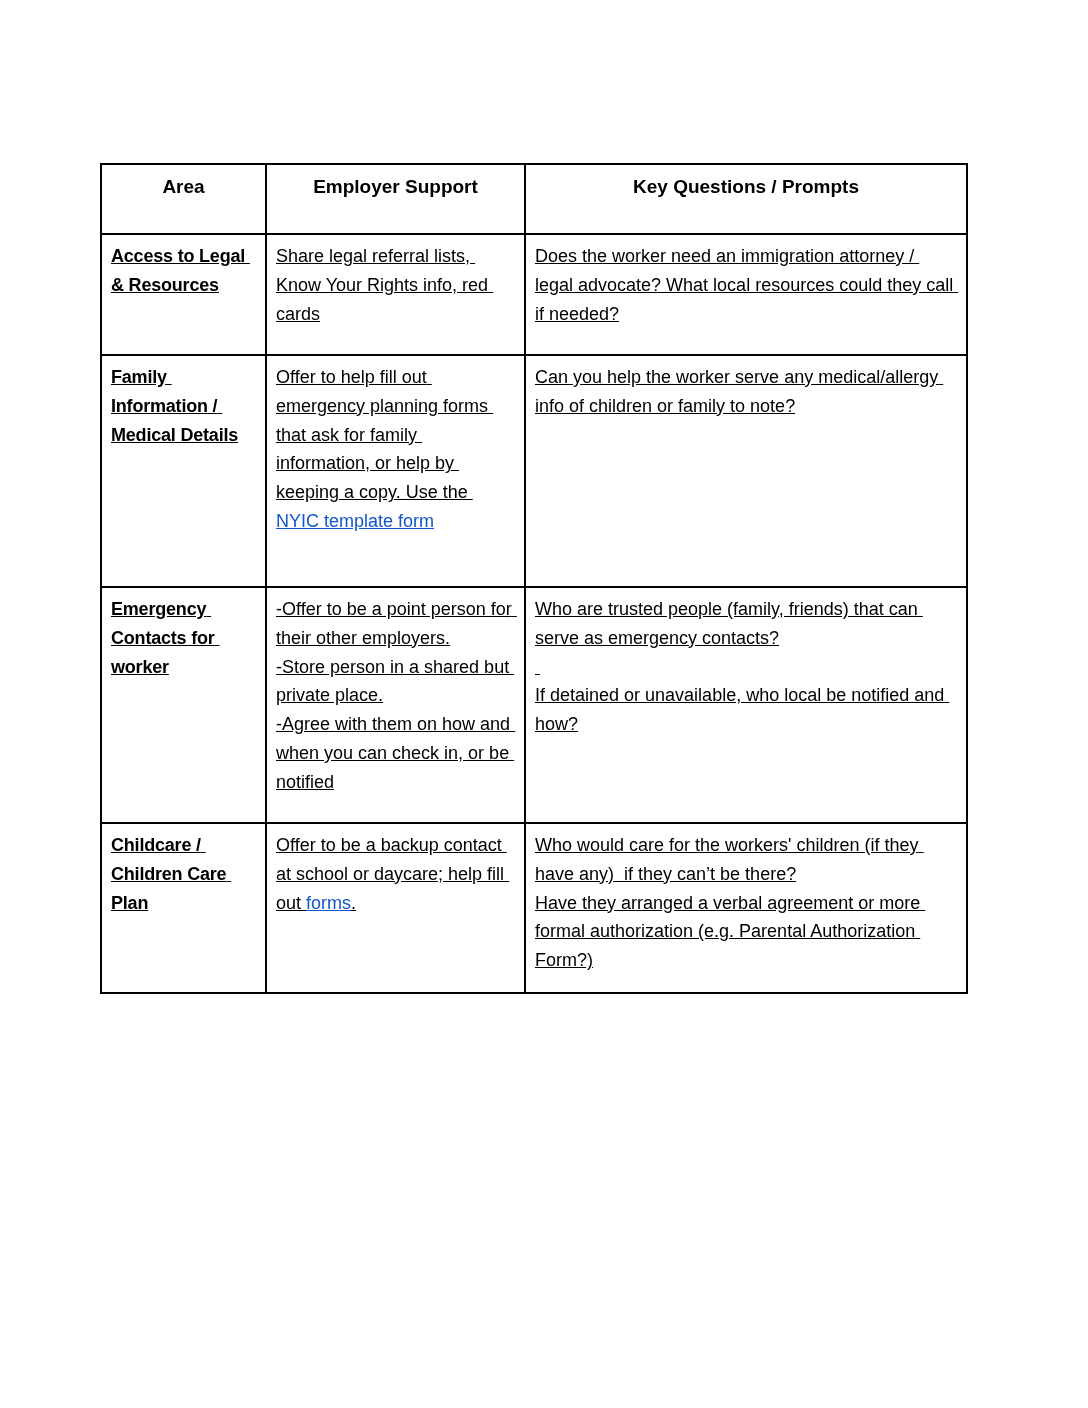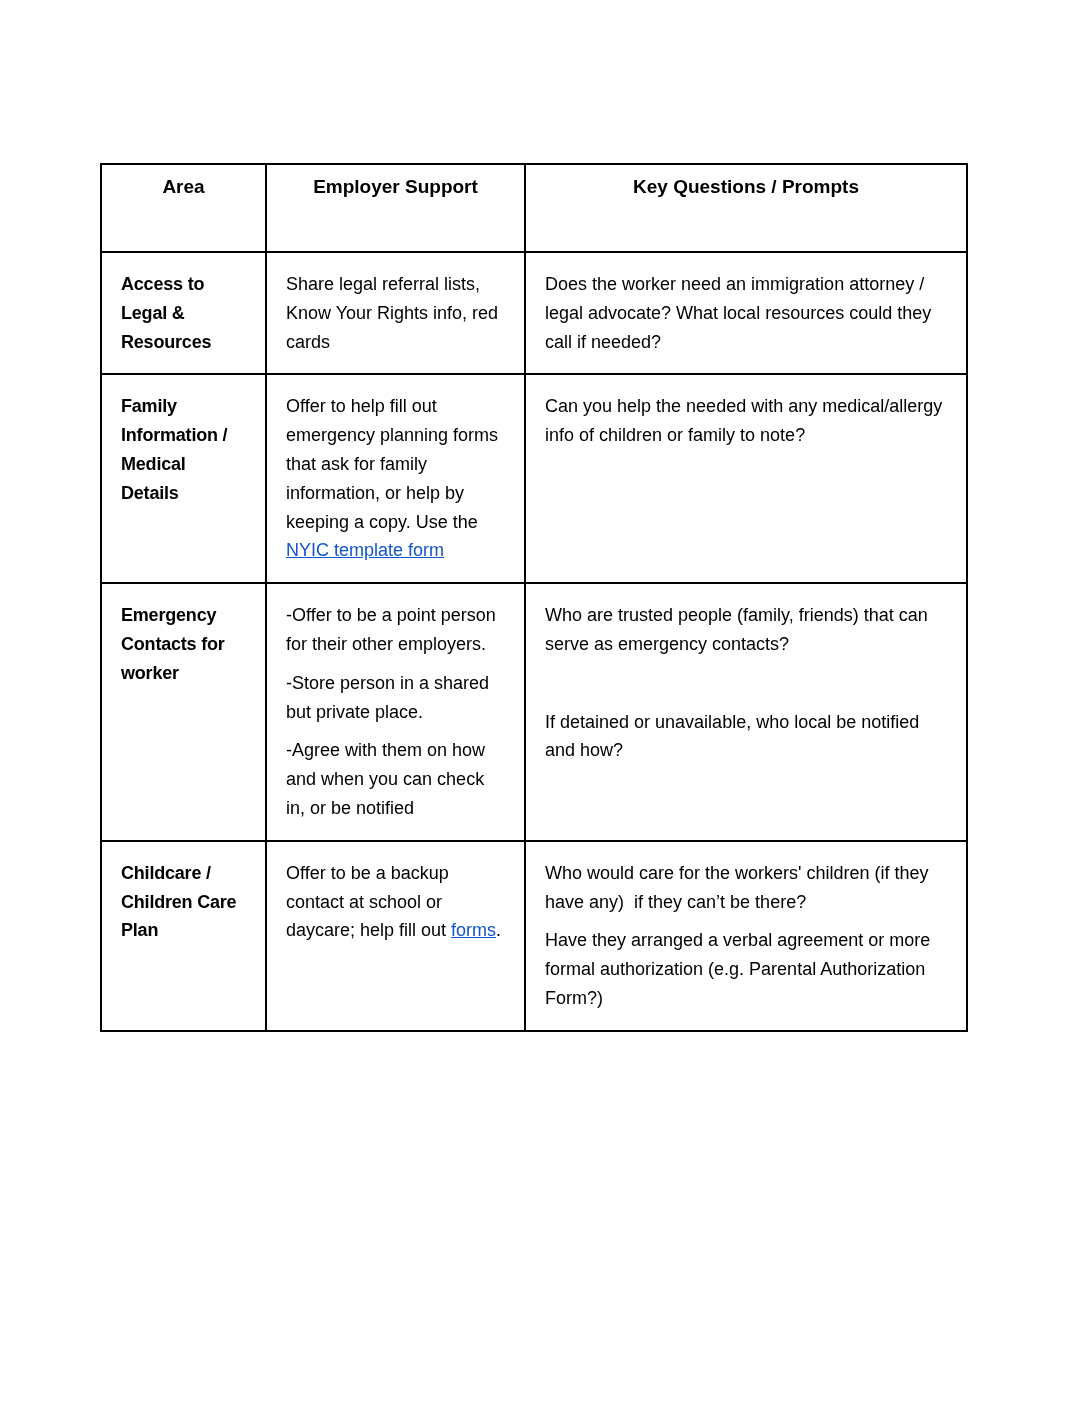--- a/index.html
+++ b/index.html
@@ -56,32 +56,33 @@
     padding: 7px 9px;
     font-size: 18px;
     line-height: 1.6;
     overflow: hidden;
   }
   th {
     font-weight: 700;
     text-align: center;
     font-size: 19px;
   }
-  thead tr { height: 88px; }
+  thead tr { height: 70px; }
   tbody tr:nth-child(1) { height: 121px; }
-  tbody tr:nth-child(2) { height: 196px; }
+  tbody tr:nth-child(2) { height: 232px; }
   tbody tr:nth-child(3) { height: 236px; }
   tbody tr:nth-child(4) { height: 170px; }
   td.area {
     font-weight: 700;
     letter-spacing: -0.2px;
   }
   .para {
-    margin: 10px;
+    margin: 0;
     white-space: pre-wrap;
+    text-decoration: underline;
   }
 </style>
 </head>
 <body>
 
 <div class="page">
 
 
   <table class="guide">
     <colgroup>
@@ -109,21 +110,21 @@
           </td>
         </tr>
         <tr>
           <td class="area">
             <p class="para">Family Information / Medical Details</p>
           </td>
           <td>
             <p class="para"><span>Offer to help fill out emergency planning forms that ask for family information, or help by keeping a copy. Use the </span><a class="link" href="#">NYIC template form</a></p>
           </td>
           <td>
-            <p class="para">Can you help the needed with any medical/allergy info of children or family to note?</p>
+            <p class="para">Can you help the worker serve any medical/allergy info of children or family to note?</p>
           </td>
         </tr>
         <tr>
           <td class="area">
             <p class="para">Emergency Contacts for worker</p>
           </td>
           <td>
             <p class="para"><span>-Offer to be a point person for their other employers.</span></p>
             <p class="para"><span>-Store person in a shared but private place.</span></p>
             <p class="para"><span>-Agree with them on how and when you can check in, or be notified</span></p>

